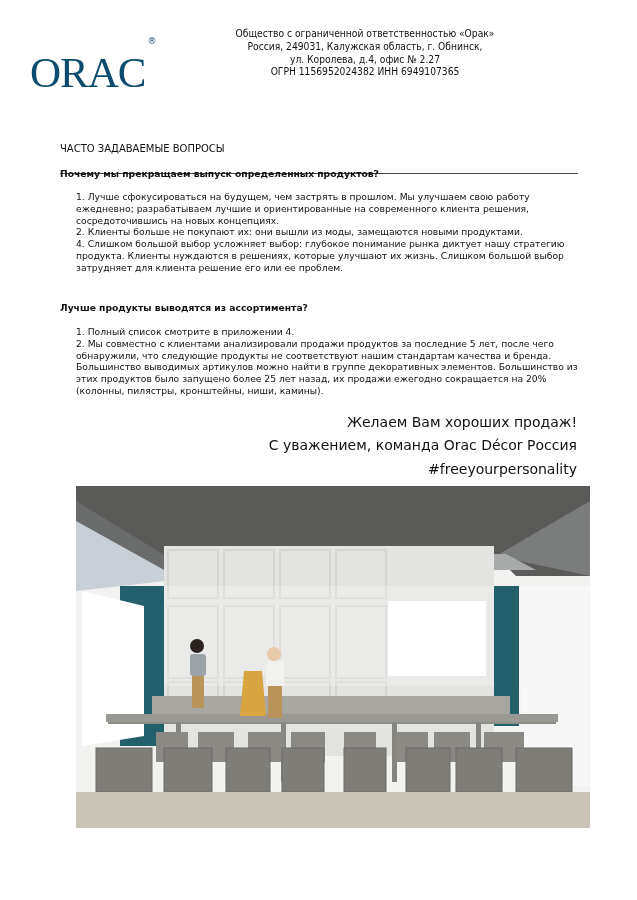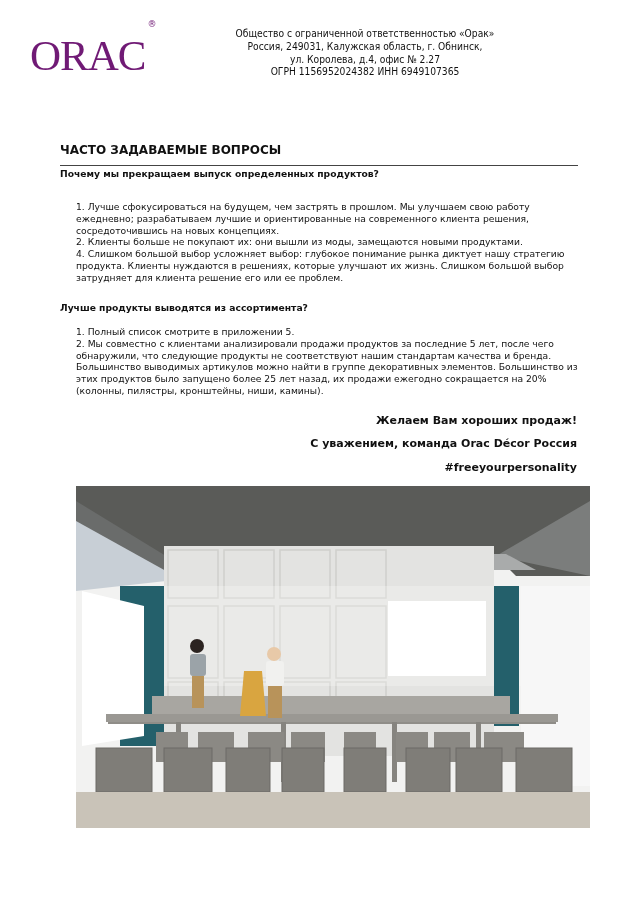--- a/index.html
+++ b/index.html
@@ -1,51 +1,51 @@
 <!DOCTYPE html>
 <html><head>
 <meta charset="utf-8">
 <style>
   html, body { margin: 0; padding: 0; background: #ffffff; }
   body { width: 637px; height: 900px; position: relative; overflow: hidden; font-family: "DejaVu Sans", sans-serif; color: #111; }
-  .logo { position: absolute; left: 30px; top: 34px; font-family: "Liberation Serif", serif; font-size: 43px; letter-spacing: -1px; color: #701a75; line-height: 1; }
+  .logo { position: absolute; left: 30px; top: 51px; font-family: "Liberation Serif", serif; font-size: 43px; letter-spacing: -1px; color: #0c4a6e; line-height: 1; }
   .logo sup { font-size: 9px; position: relative; top: -28px; left: 2px; font-family: "DejaVu Sans", sans-serif; }
   .company { position: absolute; left: 215px; top: 28px; width: 300px; text-align: center; font-size: 10.2px; line-height: 12.8px; font-family: "DejaVu Sans Condensed", "DejaVu Sans", sans-serif; }
   .company div { white-space: nowrap; }
-  .section-title { position: absolute; left: 60px; top: 143px; width: 518px; font-weight: bold; font-size: 12px; border-bottom: 1px solid #444; padding-bottom: 8px; }
+  .section-title { position: absolute; left: 60px; top: 143px; width: 518px; font-weight: normal; font-size: 10px; border-bottom: 1px solid #444; padding-bottom: 19px; }
   .q { position: absolute; left: 60px; font-weight: bold; font-size: 9.2px; white-space: nowrap; }
   .ans { position: absolute; left: 76px; width: 510px; font-size: 9.2px; line-height: 11.8px; }
   .ans p { margin: 0; }
-  .closing { position: absolute; right: 60px; font-weight: bold; font-size: 11px; text-align: right; white-space: nowrap; }
+  .closing { position: absolute; right: 60px; font-weight: normal; font-size: 14px; text-align: right; white-space: nowrap; }
   .photo { position: absolute; left: 76px; top: 486px; width: 514px; height: 342px; overflow: hidden; background: #d9d7d3; }
 </style>
 </head>
 <body>
 
 <div class="logo"><span>ORAC</span><sup>®</sup></div>
 
 <div class="company">
   <div>Общество с ограниченной ответственностью «Орак»</div>
   <div>Россия, 249031, Калужская область, г. Обнинск,</div>
   <div>ул. Королева, д.4, офис № 2.27</div>
   <div>ОГРН 1156952024382 ИНН 6949107365</div>
 </div>
 
 <div class="section-title">ЧАСТО ЗАДАВАЕМЫЕ ВОПРОСЫ</div>
 
 <div class="q" style="top:168px">Почему мы прекращаем выпуск определенных продуктов?</div>
-<div class="ans" style="top:201px">
+<div class="ans" style="top:191px">
   <p>1. Лучше сфокусироваться на будущем, чем застрять в прошлом. Мы улучшаем свою работу ежедневно; разрабатываем лучшие и ориентированные на современного клиента решения, сосредоточившись на новых концепциях.</p>
   <p>2. Клиенты больше не покупают их: они вышли из моды, замещаются новыми продуктами.</p>
   <p>4. Слишком большой выбор усложняет выбор: глубокое понимание рынка диктует нашу стратегию продукта. Клиенты нуждаются в решениях, которые улучшают их жизнь. Слишком большой выбор затрудняет для клиента решение его или ее проблем.</p>
 </div>
 
 <div class="q" style="top:302px">Лучше продукты выводятся из ассортимента?</div>
 <div class="ans" style="top:326px">
-  <p>1. Полный список смотрите в приложении 5.</p>
+  <p>1. Полный список смотрите в приложении 4.</p>
   <p>2. Мы совместно с клиентами анализировали продажи продуктов за последние 5 лет, после чего обнаружили, что следующие продукты не соответствуют нашим стандартам качества и бренда. Большинство выводимых артикулов можно найти в группе декоративных элементов. Большинство из этих продуктов было запущено более 25 лет назад, их продажи ежегодно сокращается на 20% (колонны, пилястры, кронштейны, ниши, камины).</p>
 </div>
 
 <div class="closing" style="top:414px">Желаем Вам хороших продаж!</div>
 <div class="closing" style="top:437px">С уважением, команда Orac Décor Россия</div>
 <div class="closing" style="top:461px">#freeyourpersonality</div>
 
 <div class="photo">
   <svg width="514" height="342" viewBox="0 0 514 342">
     <rect x="0" y="0" width="514" height="342" fill="#f2f2f1"></rect>

